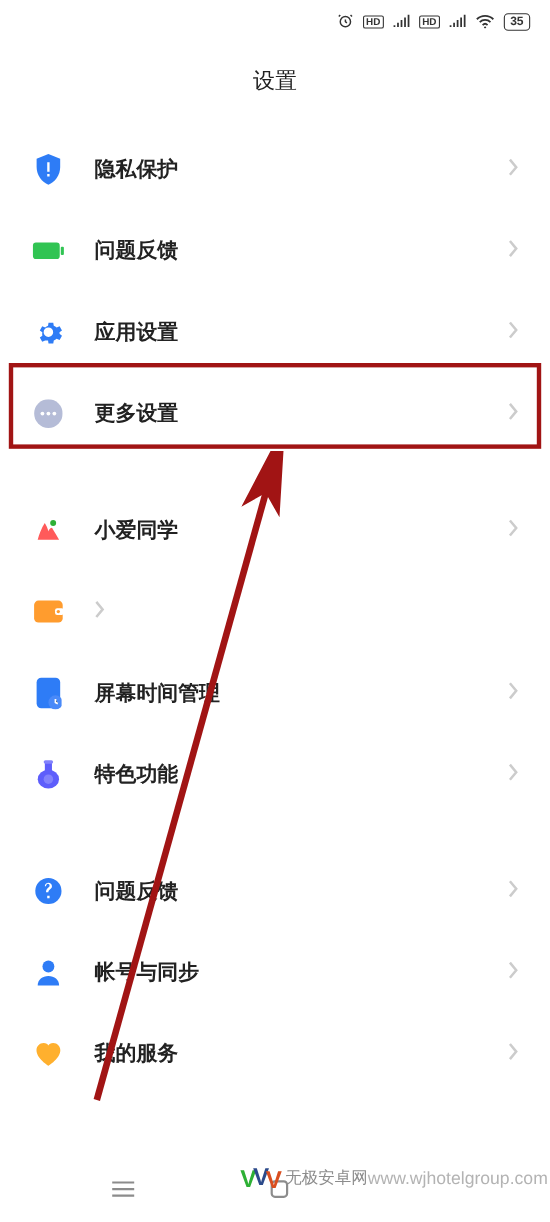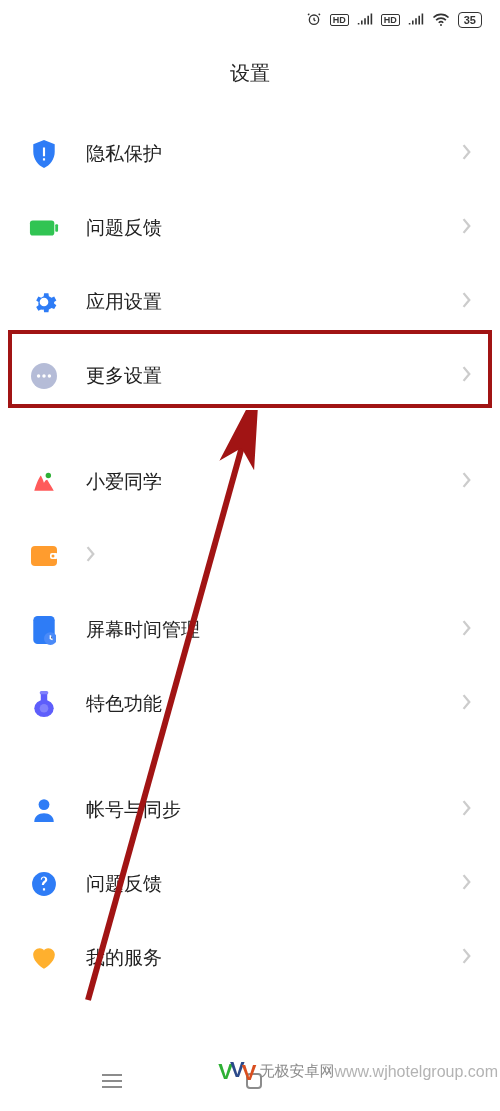--- a/index.html
+++ b/index.html
@@ -52,21 +52,21 @@
       align-items: center;
       justify-content: center;
       margin-left: 14px;
       margin-right: 26px;
       flex-shrink: 0;
     }
     .item-label {
       flex: 1;
       font-size: 19px;
       color: #222;
-      font-weight: 400;
+      font-weight: 700;
     }
     .chevron {
       color: #ccc;
       margin-right: 14px;
       flex-shrink: 0;
     }
     .section-gap { height: 32px; }
     .highlight-box {
       position: absolute;
       border: 4px solid #a11414;
@@ -268,39 +268,39 @@
     <div class="item-label">特色功能</div>
     <span class="chevron"><svg width="10" height="16" viewBox="0 0 8 14" fill="none" stroke="#ccc" stroke-width="2">
           <path d="M1 1l5 6-5 6"></path>
         </svg></span>
   </div>
 
   <div class="section-gap"></div>
 
   <div class="list-item">
     <div class="icon-wrap">
+      <svg width="26" height="26" viewBox="0 0 24 24">
+          <circle cx="12" cy="12" r="11" fill="#2e7cf6"></circle>
+          <path fill="#fff" d="M9 8c0-2 1.5-3 3-3s3 1 3 3c0 1.5-1 2-2 3-.5.5-1 1-1 2h-2c0-1.5.5-2.5 1.5-3.5.7-.7 1.5-1 1.5-2 0-.8-.6-1.5-1.5-1.5S10 7.5 10 8H9zm2 8h2v2h-2z"></path>
+        </svg>
+    </div>
+    <div class="item-label">问题反馈</div>
+    <span class="chevron"><svg width="10" height="16" viewBox="0 0 8 14" fill="none" stroke="#ccc" stroke-width="2">
+          <path d="M1 1l5 6-5 6"></path>
+        </svg></span>
+  </div>
+
+  <div class="list-item">
+    <div class="icon-wrap">
       <svg width="24" height="26" viewBox="0 0 22 24">
           <circle cx="11" cy="7" r="5" fill="#2e7cf6"></circle>
           <path fill="#2e7cf6" d="M2 23c0-5 4-8 9-8s9 3 9 8H2z"></path>
         </svg>
     </div>
     <div class="item-label">帐号与同步</div>
-    <span class="chevron"><svg width="10" height="16" viewBox="0 0 8 14" fill="none" stroke="#ccc" stroke-width="2">
-          <path d="M1 1l5 6-5 6"></path>
-        </svg></span>
-  </div>
-
-  <div class="list-item">
-    <div class="icon-wrap">
-      <svg width="26" height="26" viewBox="0 0 24 24">
-          <circle cx="12" cy="12" r="11" fill="#2e7cf6"></circle>
-          <path fill="#fff" d="M9 8c0-2 1.5-3 3-3s3 1 3 3c0 1.5-1 2-2 3-.5.5-1 1-1 2h-2c0-1.5.5-2.5 1.5-3.5.7-.7 1.5-1 1.5-2 0-.8-.6-1.5-1.5-1.5S10 7.5 10 8H9zm2 8h2v2h-2z"></path>
-        </svg>
-    </div>
-    <div class="item-label">问题反馈</div>
     <span class="chevron"><svg width="10" height="16" viewBox="0 0 8 14" fill="none" stroke="#ccc" stroke-width="2">
           <path d="M1 1l5 6-5 6"></path>
         </svg></span>
   </div>
 
   <div class="list-item">
     <div class="icon-wrap">
       <svg width="26" height="24" viewBox="0 0 24 22">
           <path fill="#ffb02e" d="M12 21s-10-6-10-13c0-3 2.5-6 6-6 2 0 3.5 1 4 2 .5-1 2-2 4-2 3.5 0 6 3 6 6 0 7-10 13-10 13z"></path>
         </svg>

